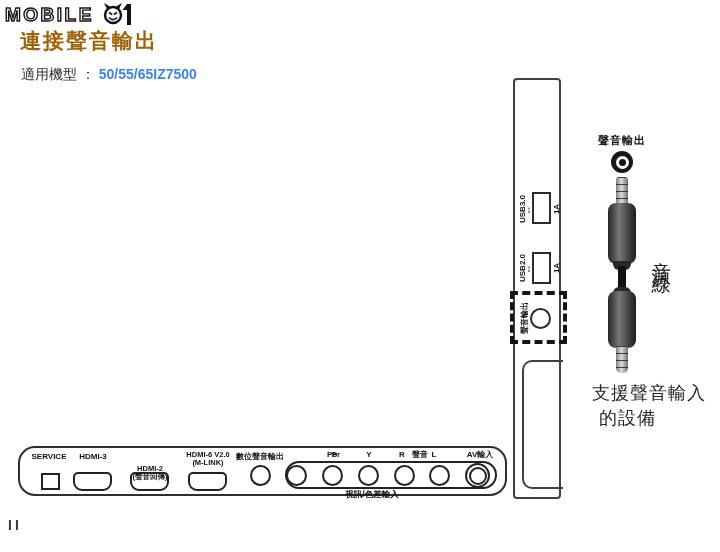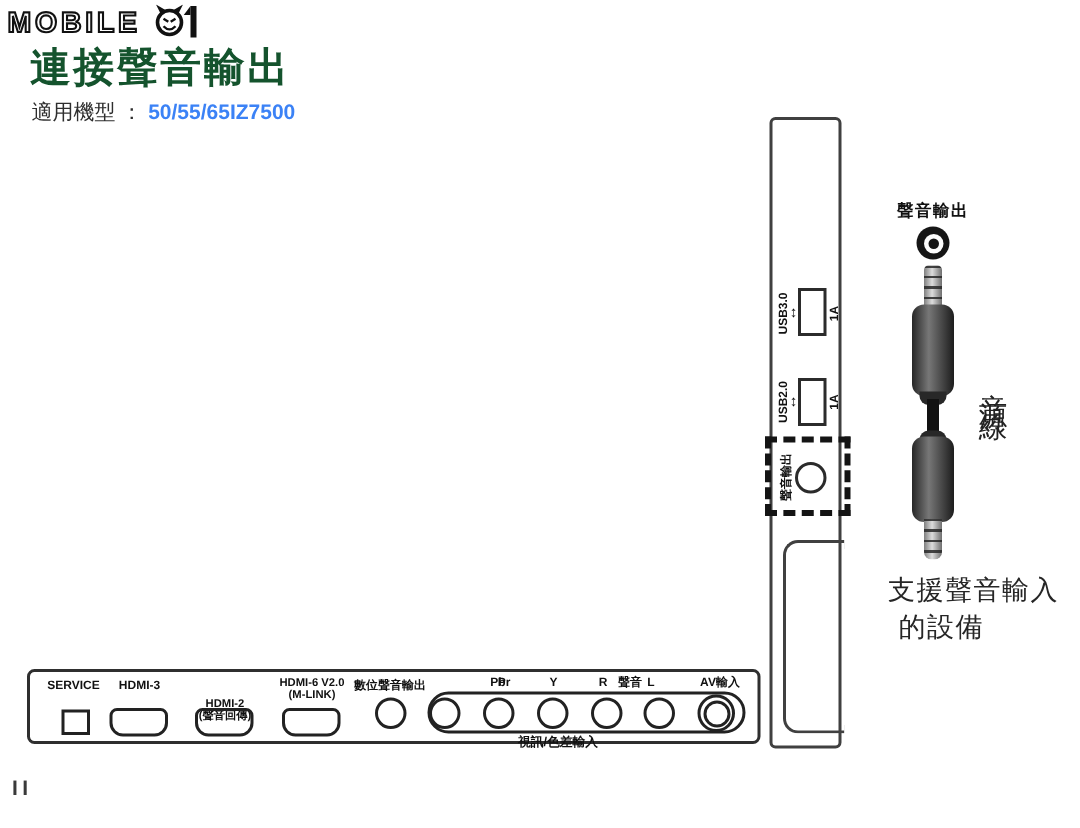--- a/index.html
+++ b/index.html
@@ -2,21 +2,21 @@
 <html><head>
 <meta charset="utf-8">
 <style>
   html,body{margin:0;padding:0;background:#fff;}
   body{width:720px;height:552px;overflow:hidden;font-family:"Liberation Sans",sans-serif;}
   .page{position:relative;width:720px;height:552px;background:#ffffff;color:#1d1d1d;}
 
   
   .logo{position:absolute;left:4px;top:3px;}
   .logo-text{font-family:"Liberation Sans",sans-serif;font-size:19px;font-weight:900;letter-spacing:2.5px;fill:#ffffff;stroke:#111;stroke-width:1.4px;}
-  .title{position:absolute;left:20px;top:27px;font-size:27px;font-weight:bold;color:#14532d;letter-spacing:2px;}
+  .title{position:absolute;left:20px;top:27px;font-size:21px;font-weight:bold;color:#a16207;letter-spacing:2px;}
   .subtitle{position:absolute;left:21px;top:66px;font-size:14px;color:#2e2e2e;}
   .subtitle .model{font-weight:bold;color:#3b82f6;}
 
   
   .side-strip{position:absolute;left:513px;top:78px;width:48px;height:421px;border:2px solid #404040;border-radius:4px;box-sizing:border-box;background:#fff;}
   .usb-port{position:absolute;width:19px;height:32px;border:2px solid #2b2b2b;box-sizing:border-box;background:#fff;}
   .rot90{position:absolute;white-space:nowrap;transform:translate(-50%,-50%) rotate(-90deg);font-size:8px;font-weight:bold;color:#111;}
   .usb-arrow{position:absolute;font-size:10px;font-weight:bold;color:#111;transform:translate(-50%,-50%);}
   .dashed-box{position:absolute;left:-5px;top:211px;width:57px;height:53px;border:4px dashed #141414;box-sizing:border-box;}
   .audio-jack-circle{position:absolute;left:15px;top:228px;width:21px;height:21px;border:2px solid #2b2b2b;border-radius:50%;box-sizing:border-box;background:#fff;}
@@ -36,21 +36,21 @@
   .neck-top{top:261px;border-radius:0 0 6px 6px;}
   .neck-bot{top:287px;border-radius:6px 6px 0 0;}
   .thin-cable{position:absolute;left:618px;top:266px;width:8px;height:26px;background:#121212;}
   .tip-bot{position:absolute;left:616px;top:346px;width:12px;height:27px;border-radius:0 0 5px 5px;}
   .cable-name{position:absolute;left:648px;top:246px;writing-mode:vertical-rl;font-size:19px;color:#222;letter-spacing:7px;}
   .device-label{position:absolute;font-size:18px;color:#262626;letter-spacing:1px;}
   .device-l1{left:592px;top:381px;}
   .device-l2{left:599px;top:406px;}
 
   
-  .bottom-panel{position:absolute;left:18px;top:446px;width:489px;height:50px;border:2px solid #2f2f2f;border-radius:5px;box-sizing:border-box;background:#fff;}
+  .bottom-panel{position:absolute;left:18px;top:446px;width:489px;height:50px;border:2px solid #2f2f2f;border-radius:17px;box-sizing:border-box;background:#fff;}
   .plabel{position:absolute;font-size:8px;font-weight:bold;color:#111;text-align:center;line-height:8px;}
   .plabel2{position:absolute;font-size:7.5px;font-weight:bold;color:#111;text-align:center;line-height:7.5px;}
   .service-port{position:absolute;left:21px;top:25px;width:19px;height:17px;border:2px solid #222;box-sizing:border-box;}
   .hdmi{position:absolute;top:24px;width:39px;height:19px;border:2px solid #222;border-radius:5px 5px 9px 9px;box-sizing:border-box;}
   .circ{position:absolute;top:17px;width:21px;height:21px;border:2px solid #222;border-radius:50%;box-sizing:border-box;background:#fff;}
   .group-box{position:absolute;left:265px;top:13px;width:212px;height:28px;border:2px solid #222;border-radius:14px;box-sizing:border-box;}
   .av-circ{position:absolute;left:445px;top:15px;width:25px;height:25px;border:2px solid #222;border-radius:50%;box-sizing:border-box;}
   .av-circ .ring-inner{position:absolute;inset:1.5px;border:2px solid #222;border-radius:50%;}
   .group-label{position:absolute;left:297px;top:41px;width:110px;text-align:center;font-size:8.5px;font-weight:bold;color:#111;}
 

